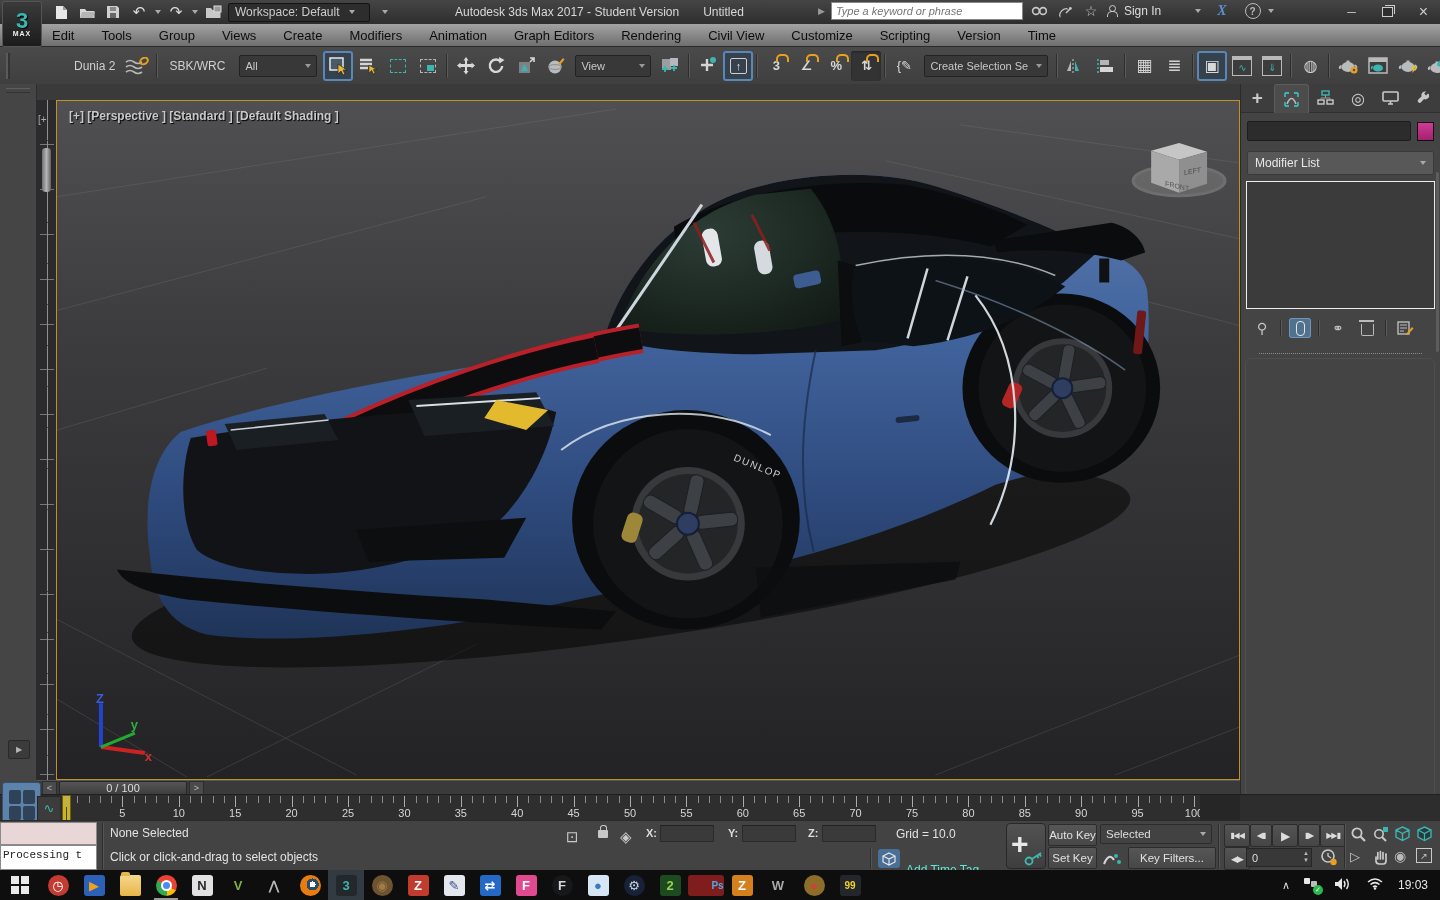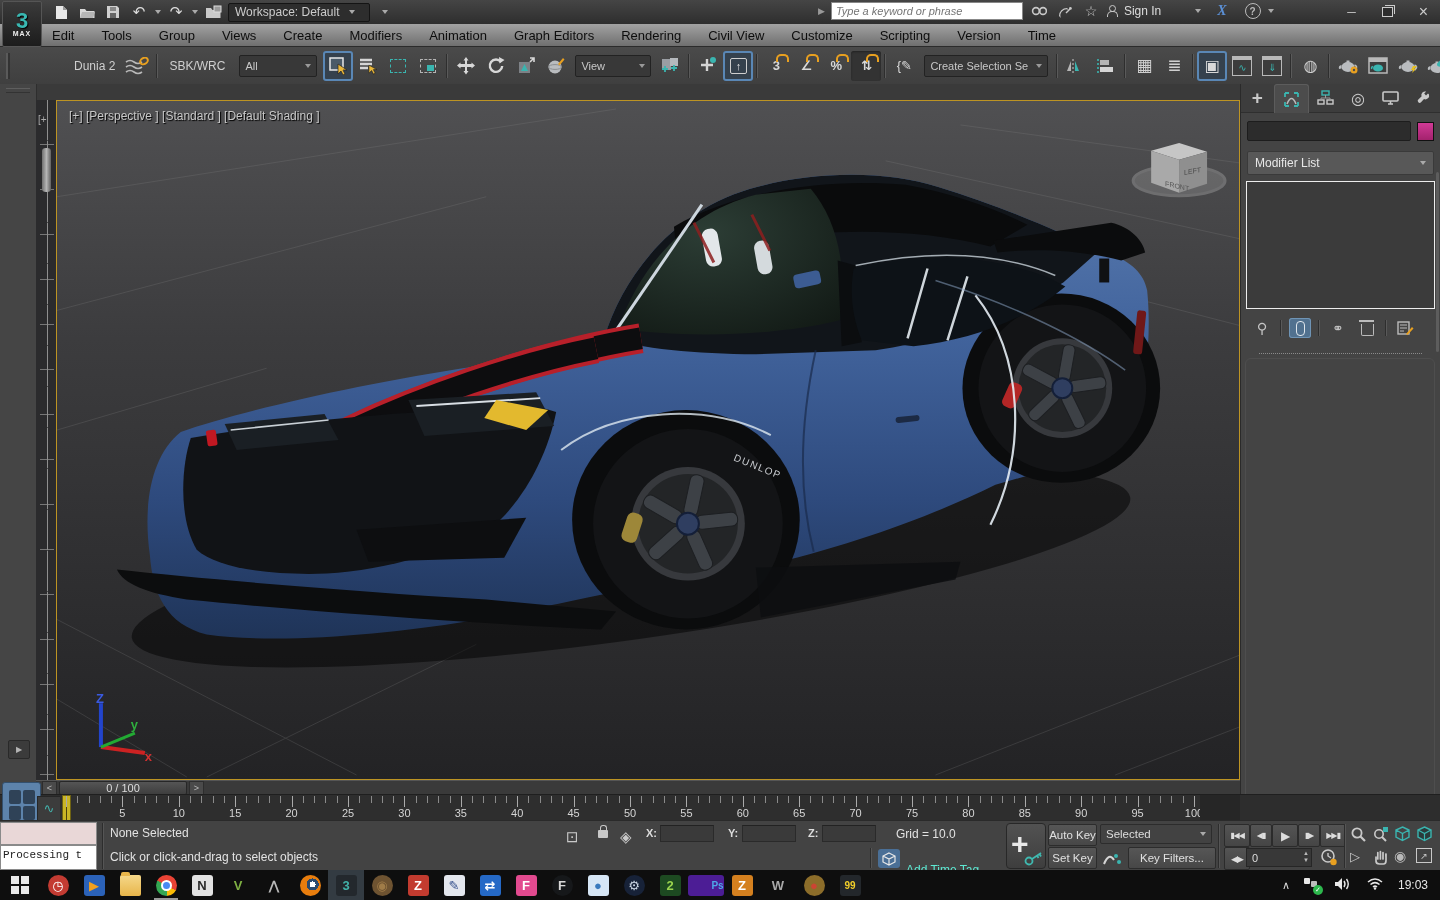--- a/index.html
+++ b/index.html
@@ -70,21 +70,21 @@
   #left-sliver{position:absolute;left:36px;top:16px;width:20px;height:680px;background:#2b2b2d;overflow:hidden;}
   #left-sliver .vline{position:absolute;left:11px;top:0;width:1px;height:100%;background:#8f8f8f;
       background-image:repeating-linear-gradient(#8f8f8f 0 40px,#4a4a4a 40px 41px);}
   #left-sliver .ticks{position:absolute;left:4px;top:0;width:14px;height:100%;
       background-image:repeating-linear-gradient(transparent 0 44px,#777 44px 45px);}
   #left-sliver .lbl{position:absolute;left:2px;top:14px;color:#aaa;font-size:10px;}
   #left-sliver .cyl{position:absolute;left:6px;top:48px;width:9px;height:44px;background:linear-gradient(90deg,#707070,#b5b5b5,#606060);border-radius:4px/3px;}
   #viewport{position:absolute;left:56px;top:16px;width:1184px;height:680px;
             border:1.5px solid #bd9423;box-sizing:border-box;
             background:linear-gradient(#505052 0%,#3c3c3e 35%,#232325 100%);overflow:hidden;}
-  #vp-label{position:absolute;left:12px;top:8px;color:#c8c8c8;font-size:12px;z-index:10;text-shadow:1px 1px 1px #000;}
+  #vp-label{position:absolute;left:12px;top:8px;color:#c8c8c8;font-size:12px;z-index:10;text-shadow:1px 1px 1px #000;font-weight:bold;}
   #carscene{position:absolute;left:0;top:0;width:100%;height:100%;}
   
   #cmdpanel{position:absolute;left:1240px;top:0;width:200px;height:736px;background:#444;border-left:1px solid #2a2a2a;box-sizing:border-box;}
   #cp-tabs{display:flex;height:28px;background:#3d3d3d;border-bottom:1px solid #2f2f2f;}
   .cp-tab{width:33px;height:28px;display:flex;align-items:center;justify-content:center;color:#c9c9c9;}
   .cp-tab.sel{background:#4c4c4c;border:1px solid #5c5c5c;border-bottom:none;border-radius:3px 3px 0 0;}
   #cp-name-row{display:flex;align-items:center;gap:6px;padding:8px 6px 4px 6px;}
   #cp-name{flex:1;height:18px;background:#2c2c2c;border:1px solid #1d1d1d;border-radius:2px;}
   #cp-swatch{width:15px;height:17px;background:linear-gradient(#d13a96,#a3226d);border:1px solid #111;}
   #cp-modlist{margin:6px 6px;height:22px;background:#585858;border:1px solid #3a3a3a;border-radius:2px;
@@ -205,20 +205,24 @@
         <svg width="17" height="14">
             <path d="M1,3 h5 l1.5,2 h8 v8 h-14.5 z" fill="#c9c9c9"></path>
             <rect x="9" y="1" width="7" height="6" fill="#9a9a9a" stroke="#ddd"></rect>
           </svg>
       </span>
       <div class="ws-dd" style="width:128px;">
         <span>Workspace: Default</span>
         <span class="mini-caret"></span>
       </div>
       <span class="mini-caret" style="margin-left:8px;"></span>
+    </div>
+    <div id="title-text">
+      <span>Autodesk 3ds Max 2017 - Student Version</span>
+      <span>Untitled</span>
     </div>
     <div id="search-zone">
       <span style="color:#999;font-size:9px;">▶</span>
       <input id="search-input" placeholder="Type a keyword or phrase" style="">
       <span class="tbar-ico">
         <svg width="16" height="12">
             <circle cx="5" cy="6" r="3.4" fill="none" stroke="#c8c8c8" stroke-width="1.6"></circle>
             <circle cx="12" cy="6" r="3.4" fill="none" stroke="#c8c8c8" stroke-width="1.6"></circle>
             <rect x="7.8" y="4.6" width="1.6" height="2.8" fill="#c8c8c8"></rect>
           </svg>
@@ -1008,21 +1012,21 @@
         <div class="tb-app">
           <span class="chip square" style="background: rgb(214, 230, 245); color: rgb(58, 122, 189);">●</span>
         </div>
         <div class="tb-app">
           <span class="chip circle" style="background: rgb(23, 34, 56); color: rgb(200, 211, 224);">⚙</span>
         </div>
         <div class="tb-app">
           <span class="chip square" style="background: rgb(29, 74, 33); color: rgb(154, 212, 78);">2</span>
         </div>
         <div class="tb-app">
-          <span class="chip square" style="background: #4c1d95; color: rgb(78, 168, 232); font-size: 10px; padding-left: 23px;">Ps</span>
+          <span class="chip square" style="background: #7f1d1d; color: rgb(78, 168, 232); font-size: 10px; padding-left: 23px;">Ps</span>
         </div>
         <div class="tb-app">
           <span class="chip square" style="background: rgb(212, 128, 31); color: rgb(255, 255, 255);">Z</span>
         </div>
         <div class="tb-app">
           <span class="chip plain" style="color: rgb(168, 168, 168);">W</span>
         </div>
         <div class="tb-app">
           <span class="chip circle" style="background: rgb(140, 109, 42); color: rgb(204, 68, 51);">●</span>
         </div>

